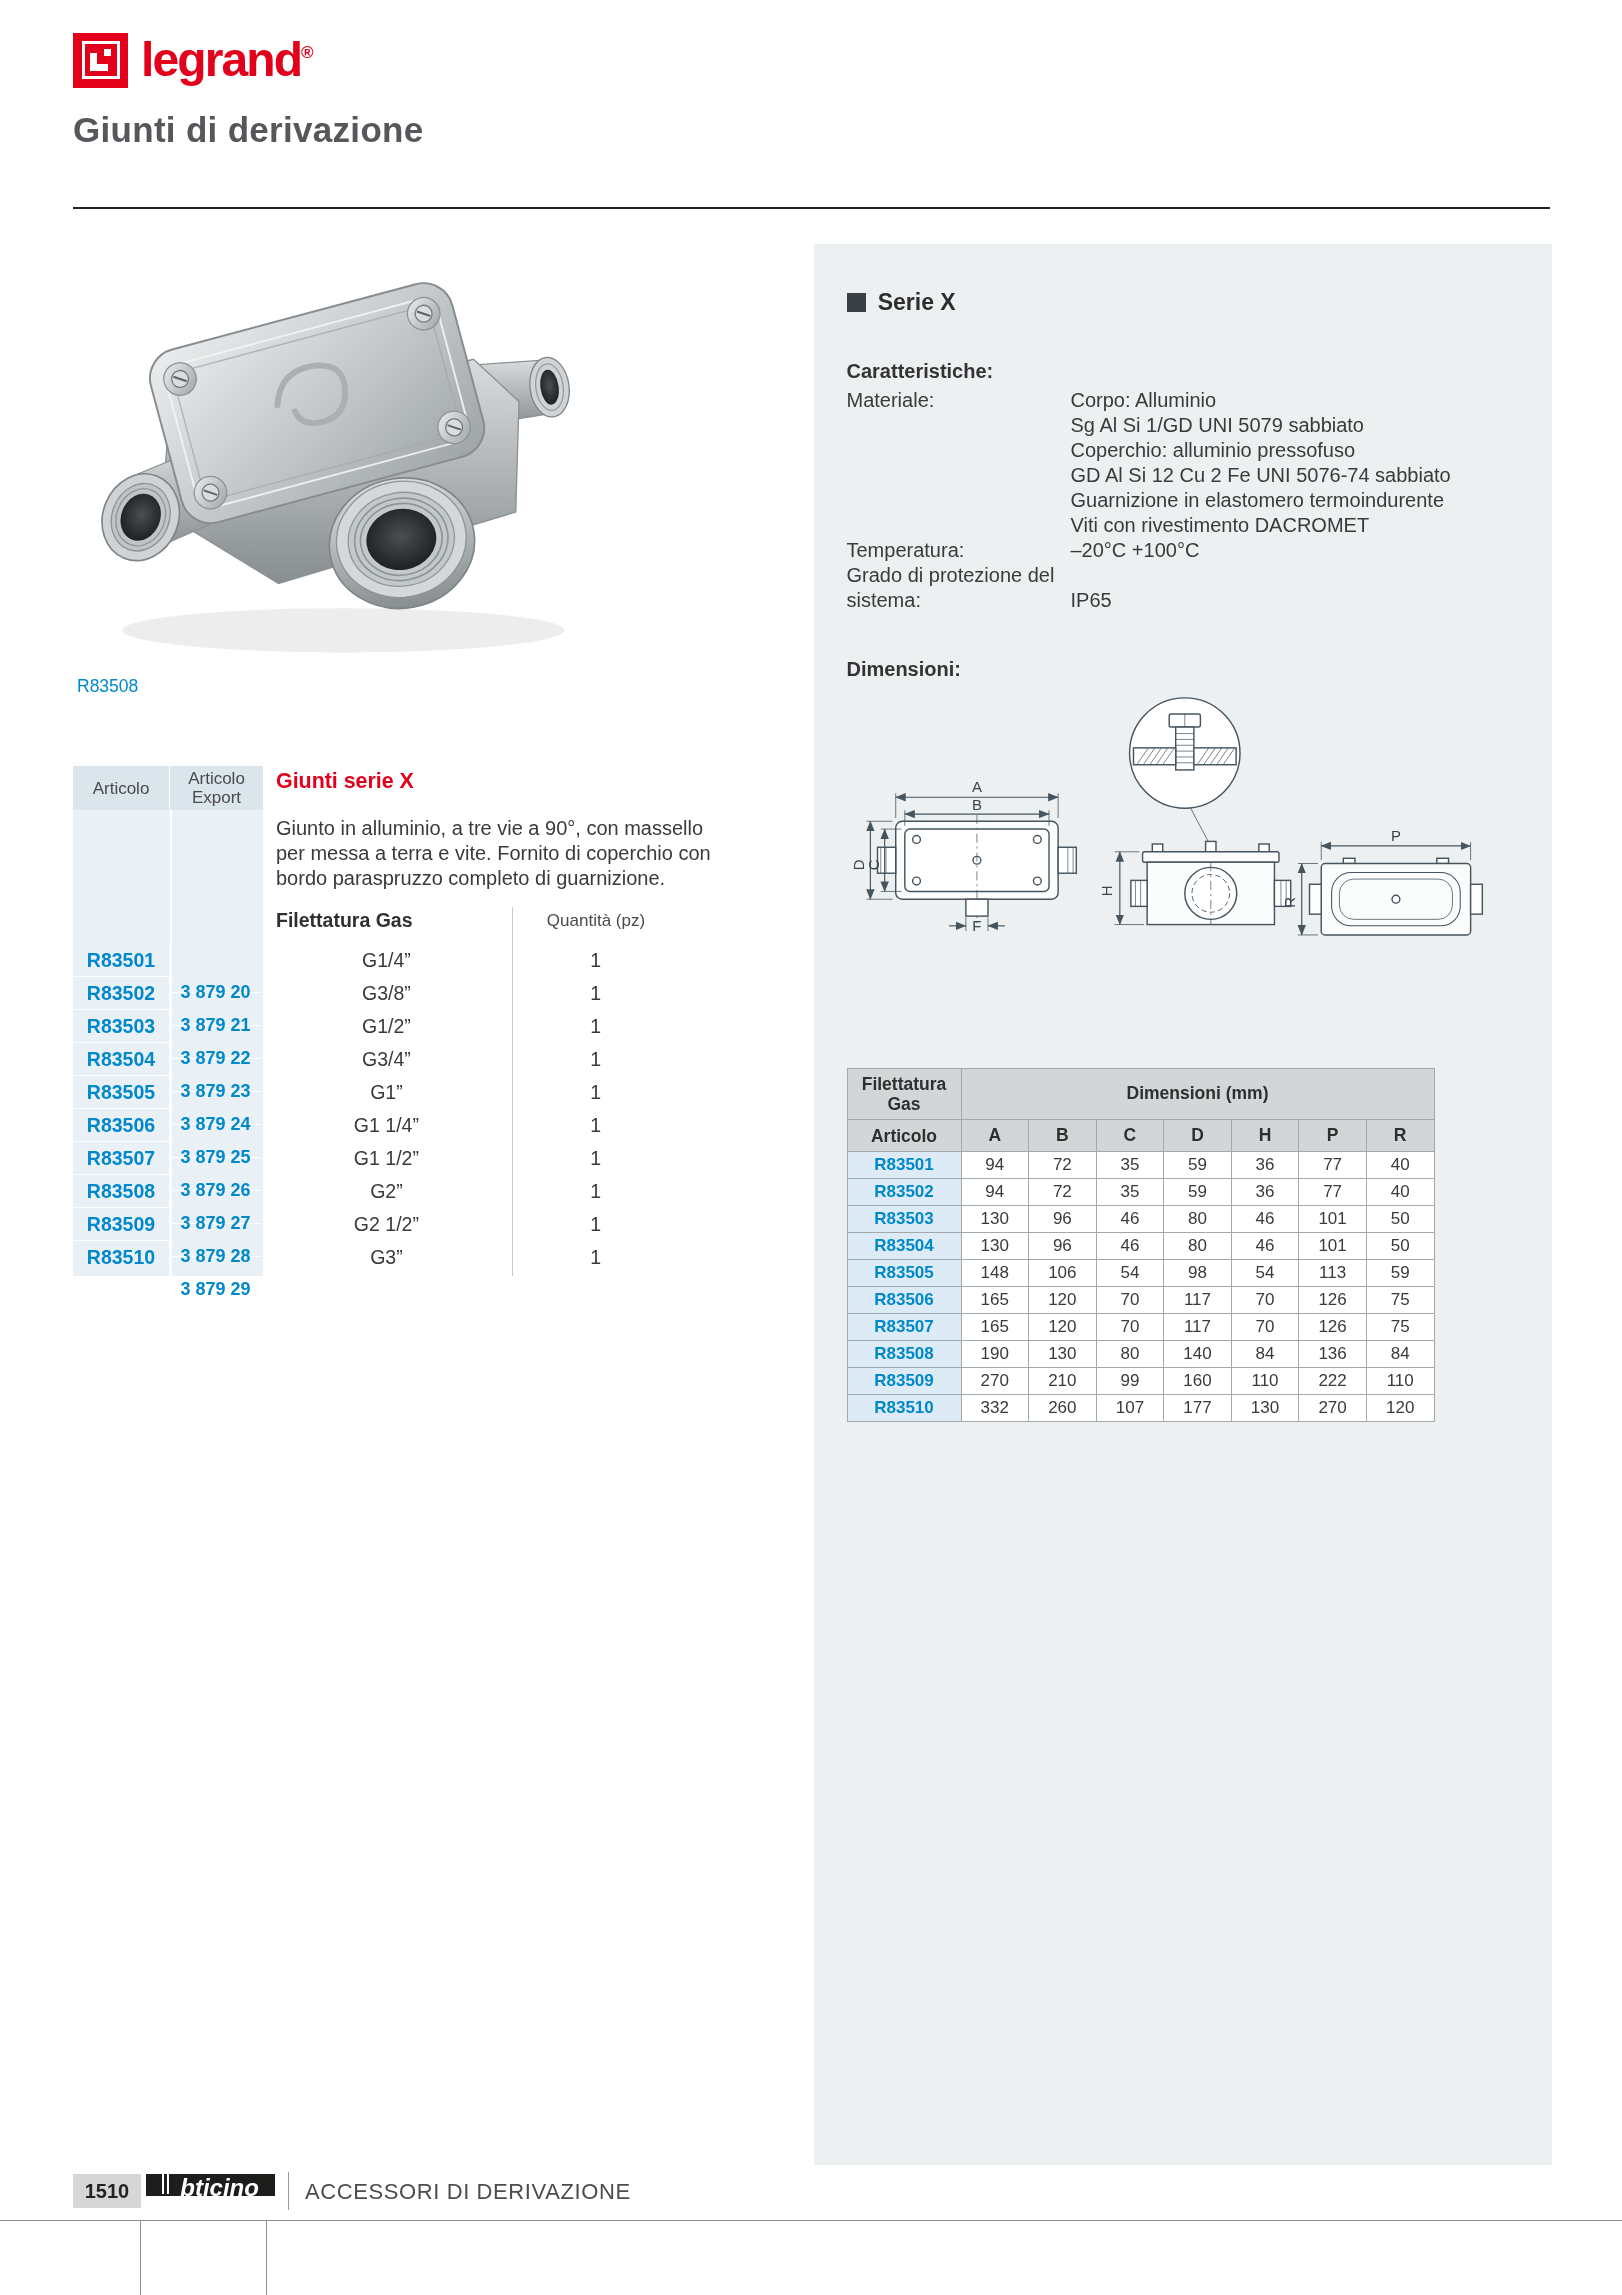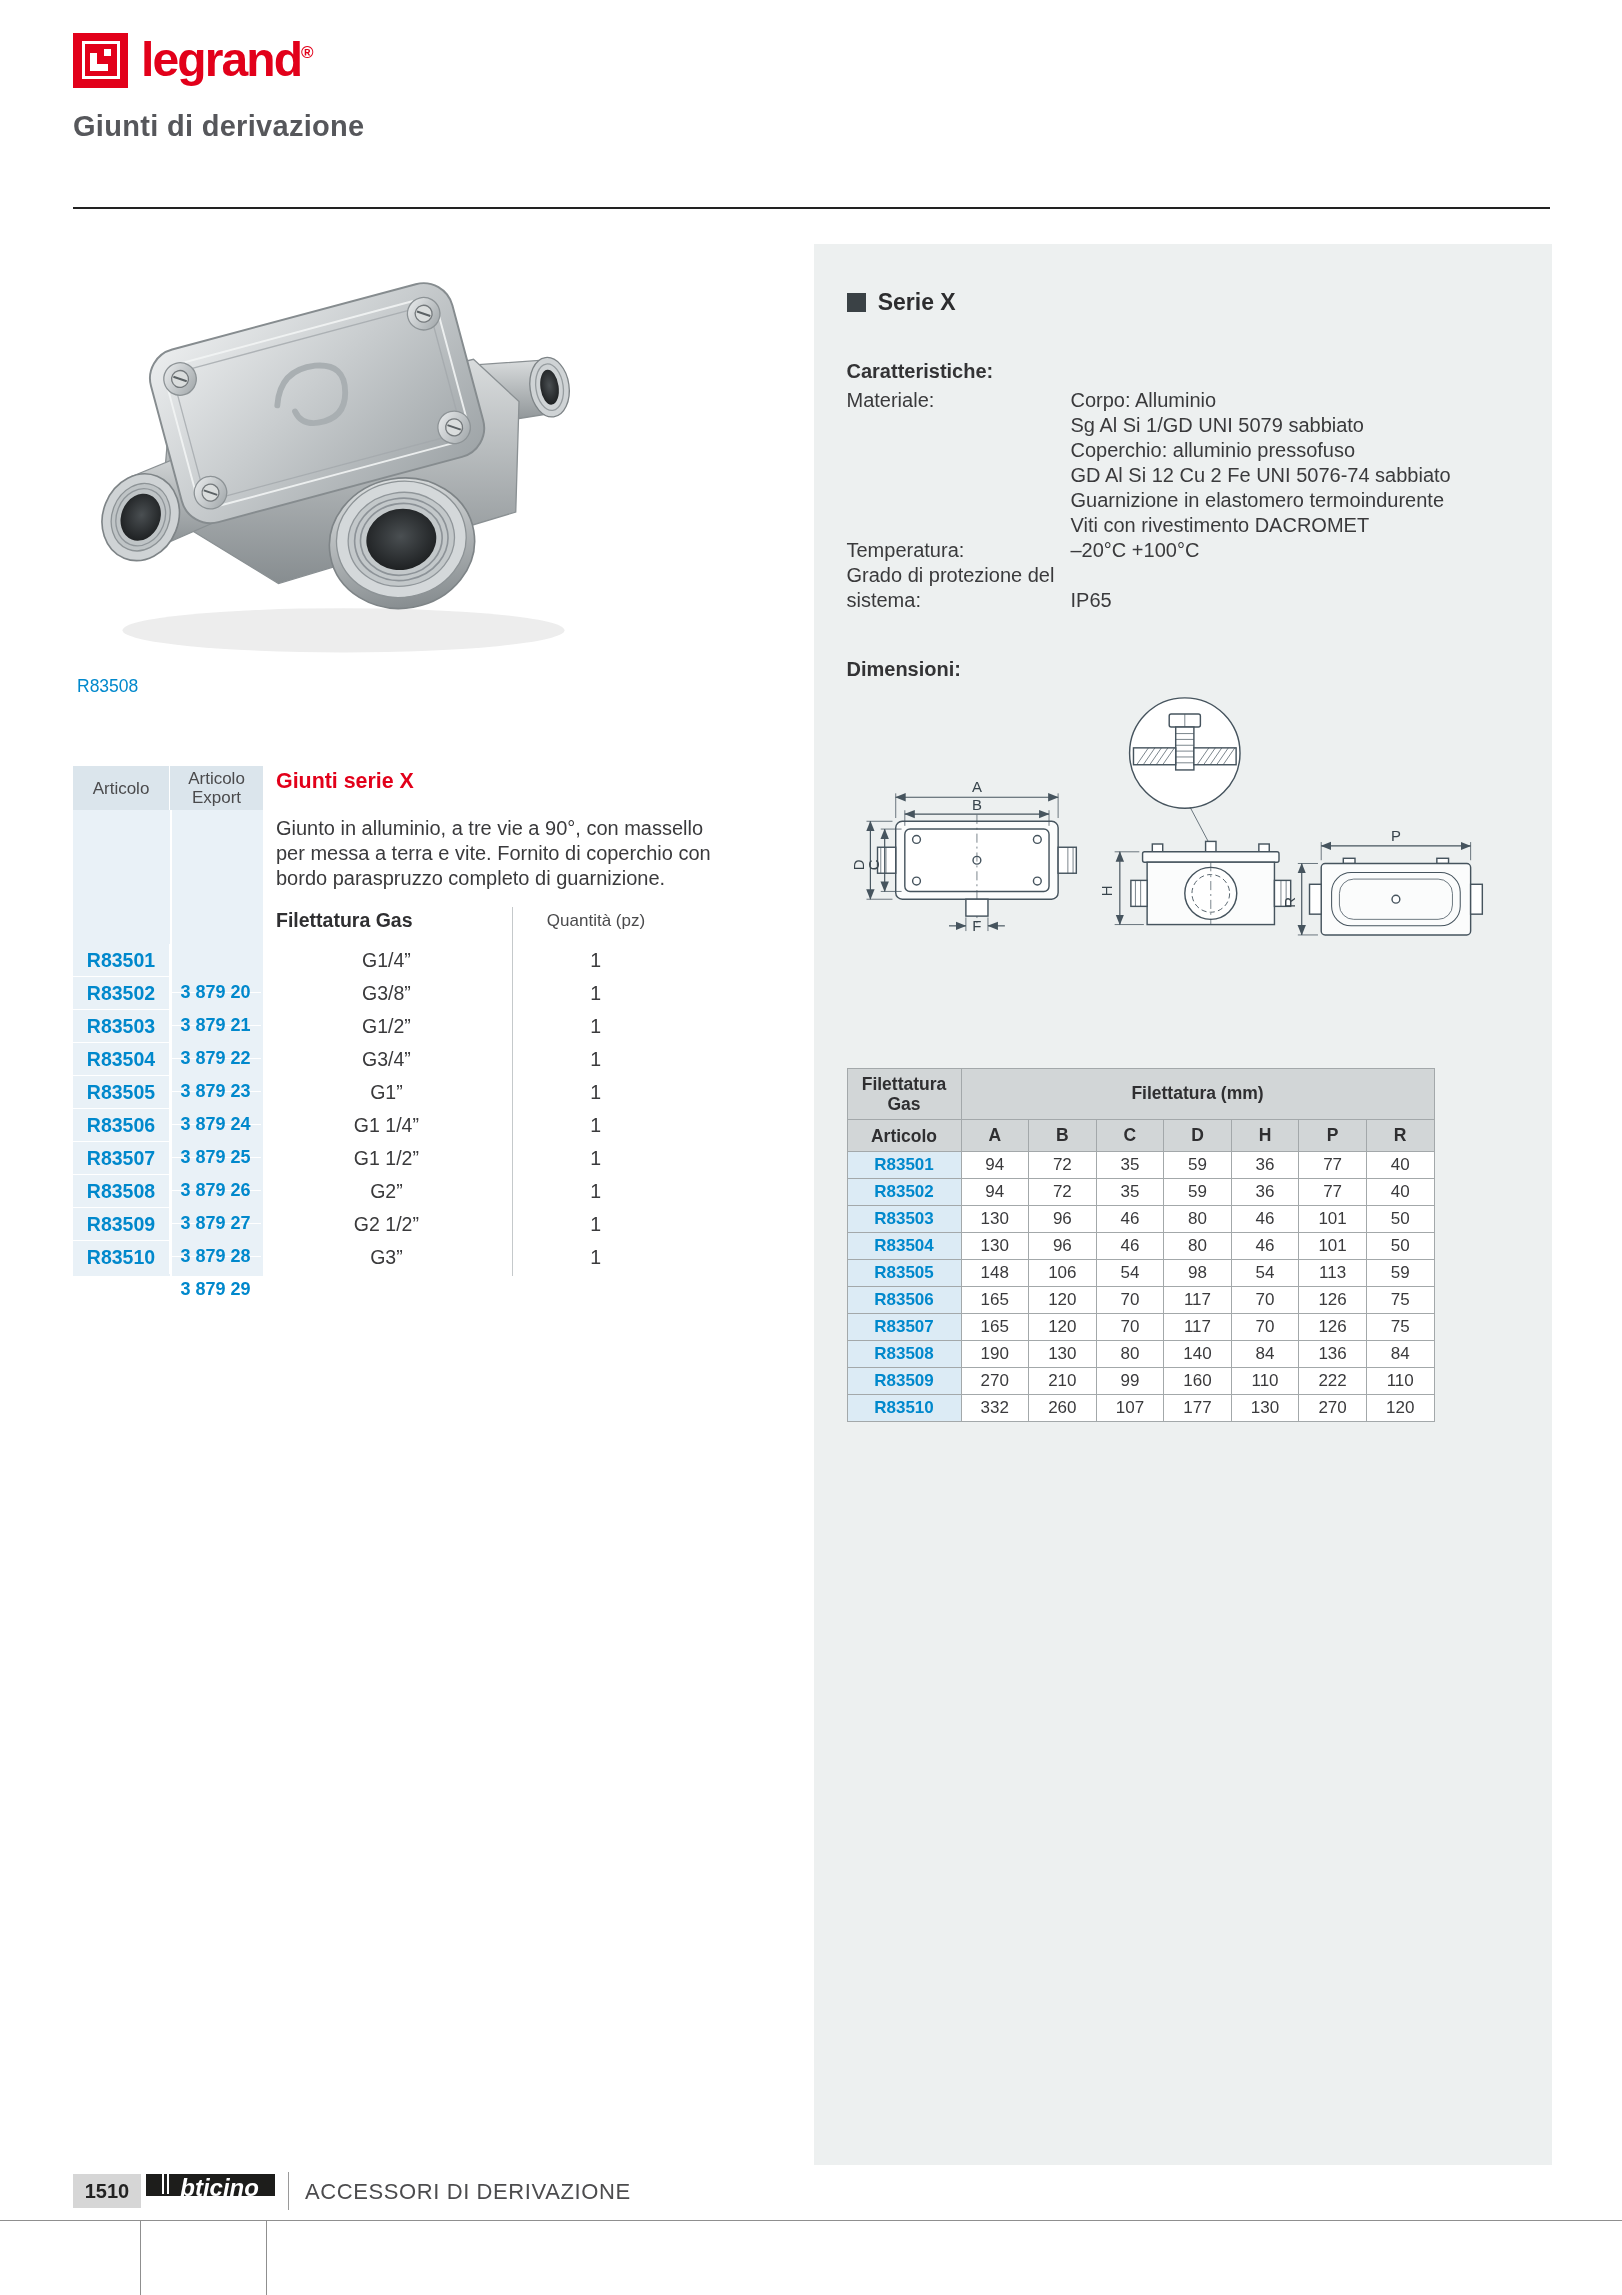--- a/index.html
+++ b/index.html
@@ -11,21 +11,21 @@
 
   
   .logo { position:absolute; left:73px; top:32.5px; display:flex; align-items:center; gap:13px; }
   .lg-mark { width:55px; height:55px; background:#e2001a; display:flex; align-items:center; justify-content:center; }
   .lg-box { position:relative; width:38px; height:38px; border:3.2px solid #ffffff; }
   .lg-v { position:absolute; left:5.8px; bottom:5.2px; width:6.5px; height:18px; background:#ffffff; }
   .lg-h { position:absolute; left:5.8px; bottom:5.2px; width:18px; height:6.5px; background:#ffffff; }
   .lg-dot { position:absolute; right:5.2px; top:5.2px; width:7.1px; height:7.1px; background:#ffffff; }
   .lg-text { font-size:48px; font-weight:bold; color:#e2001a; letter-spacing:-1.9px; line-height:1; }
   .lg-reg { font-size:17px; font-weight:bold; vertical-align:18px; letter-spacing:0; }
-  .title { position:absolute; left:73px; top:110px; font-size:29px; font-weight:bold; color:#56575b; letter-spacing:0.3px; }
+  .title { position:absolute; left:73px; top:110px; font-size:35px; font-weight:bold; color:#56575b; letter-spacing:0.3px; }
   .rule { position:absolute; left:73px; top:207px; width:1477px; height:1.9px; background:#222222; }
 
   
   .photo { position:absolute; left:64px; top:239px; width:572px; height:429px; }
   .photo svg { width:100%; height:100%; display:block; }
   .caption { position:absolute; left:77px; top:676px; font-size:17.5px; color:#0088cc; }
 
   
   .band { position:absolute; left:73px; top:766px; width:190px; height:510px; background:#e9f1f7; }
   .band-sep { position:absolute; left:170px; top:766px; width:1.9px; height:510px; background:#ffffff; }
@@ -399,21 +399,21 @@
           <line x1="725" y1="380" x2="694" y2="380" class="xl"></line>
         <line x1="700" y1="270" x2="700" y2="380" class="dl" marker-start="url(#ar)" marker-end="url(#ar)"></line>
         <text x="690" y="330" transform="rotate(-90 690 330)" text-anchor="middle">R</text>
       </g>
     </svg>
 
     <table class="dims">
       <thead>
         <tr>
           <th class="fg">Filettatura Gas</th>
-          <th colspan="7">Filettatura (mm)</th>
+          <th colspan="7">Dimensioni (mm)</th>
         </tr>
         <tr>
             <th class="fg">Articolo</th>
             <th>A</th>
             <th>B</th>
             <th>C</th>
             <th>D</th>
             <th>H</th>
             <th>P</th>
             <th>R</th>

